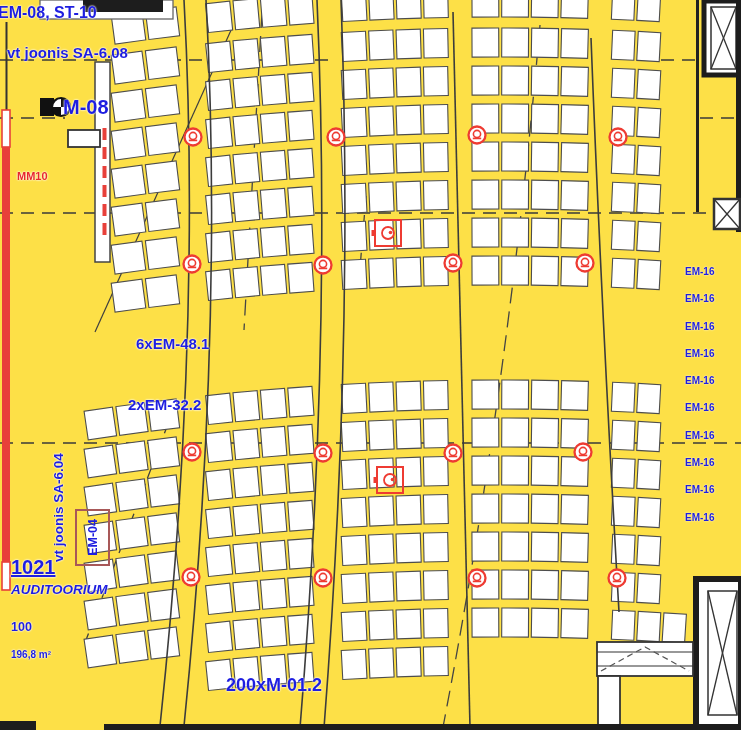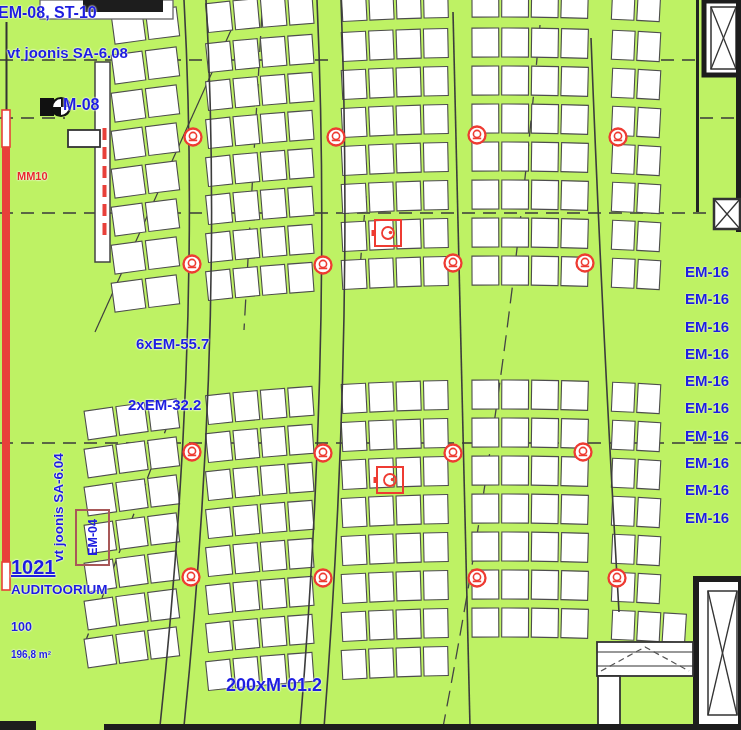--- a/index.html
+++ b/index.html
@@ -1,25 +1,25 @@
 <!DOCTYPE html>
 <html><head>
 <meta charset="utf-8">
 <style>
   html,body{margin:0;padding:0;background:#fff;}
-  .canvas{position:relative;width:741px;height:730px;background:#bef264;overflow:hidden;
+  .canvas{position:relative;width:741px;height:730px;background:#fde047;overflow:hidden;
           font-family:"Liberation Sans",sans-serif;}
   .canvas svg{position:absolute;left:0;top:0;}
   .lbl{position:absolute;font-weight:bold;color:#1e1ee0;white-space:nowrap;line-height:1.05;
        text-shadow:0 0 2px #fff,0 0 2px #fff;}
   .red{color:#e8272d;}
   .vlabel{writing-mode:vertical-rl;transform:rotate(180deg);}
   .room-number{font-size:20px;text-decoration:underline;}
   .em16-col{position:absolute;left:685px;top:258px;width:56px;}
-  .em16-item{font-weight:bold;color:#1e1ee0;font-size:15px;height:27.3px;line-height:27.3px;
+  .em16-item{font-weight:bold;color:#1e1ee0;font-size:10px;height:27.3px;line-height:27.3px;
              text-shadow:0 0 2px #fff;}
   .em04-box{position:absolute;left:75px;top:509px;width:31px;height:53px;border:2px solid #a85858;
             display:flex;align-items:center;justify-content:center;background:transparent;}
   .em04-box .lblv{font-weight:bold;color:#1e1ee0;font-size:12.5px;}
 </style>
 </head>
 <body>
 
 <div class="canvas">
 
@@ -447,34 +447,34 @@
           <rect x="377" y="467" width="26" height="26" fill="none" stroke="#ee3b32" stroke-width="2"></rect>
           <circle cx="390" cy="480" r="6" fill="none" stroke="#ee3b32" stroke-width="1.8"></circle>
           <circle cx="392.5" cy="479.5" r="1.8" fill="#ee3b32"></circle>
           <rect x="373.5" y="477" width="4" height="6" fill="#ee3b32"></rect>
         </g>
       </g>
   </svg>
 
   <div class="lbl" style="left:-2px;top:5px;font-size:16px;">EM-08, ST-10</div>
   <div class="lbl" style="left:7px;top:27px;font-size:15px;margin-top:18px;">vt joonis SA-6.08</div>
-  <div class="lbl" style="left:63px;top:97px;font-size:16px;">M-08</div>
+  <div class="lbl" style="left:63px;top:97px;font-size:20px;">M-08</div>
   <div class="lbl red" style="left:17px;top:171px;font-size:11px;">MM10</div>
-  <div class="lbl" style="left:136px;top:336px;font-size:15px;">6xEM-55.7</div>
+  <div class="lbl" style="left:136px;top:336px;font-size:15px;">6xEM-48.1</div>
   <div class="lbl" style="left:128px;top:360px;font-size:15px;margin-top:37px;">2xEM-32.2</div>
   <div class="lbl" style="left:226px;top:676px;font-size:18px;">200xM-01.2</div>
 
   <div class="lbl vlabel" style="left:52px;top:422px;height:140px;font-size:13.5px;">vt joonis SA-6.04</div>
 
   <div class="em04-box">
     <span class="lblv vlabel">EM-04</span>
   </div>
 
   <div class="lbl room-number" style="left:11px;top:557px;">1021</div>
-  <div class="lbl" style="left:11px;top:583px;font-size:13.5px;">AUDITOORIUM</div>
+  <div class="lbl" style="left:11px;top:583px;font-size:13.5px;font-style:italic;">AUDITOORIUM</div>
   <div class="lbl" style="left:11px;top:602px;font-size:10px;margin-top:48px;">196,8 m²</div>
   <div class="lbl" style="left:11px;top:621px;font-size:12.5px;">100</div>
 
   <div class="em16-col" id="em16-col">
       <div class="em16-item">EM-16</div>
       <div class="em16-item">EM-16</div>
       <div class="em16-item">EM-16</div>
       <div class="em16-item">EM-16</div>
       <div class="em16-item">EM-16</div>
       <div class="em16-item">EM-16</div>

